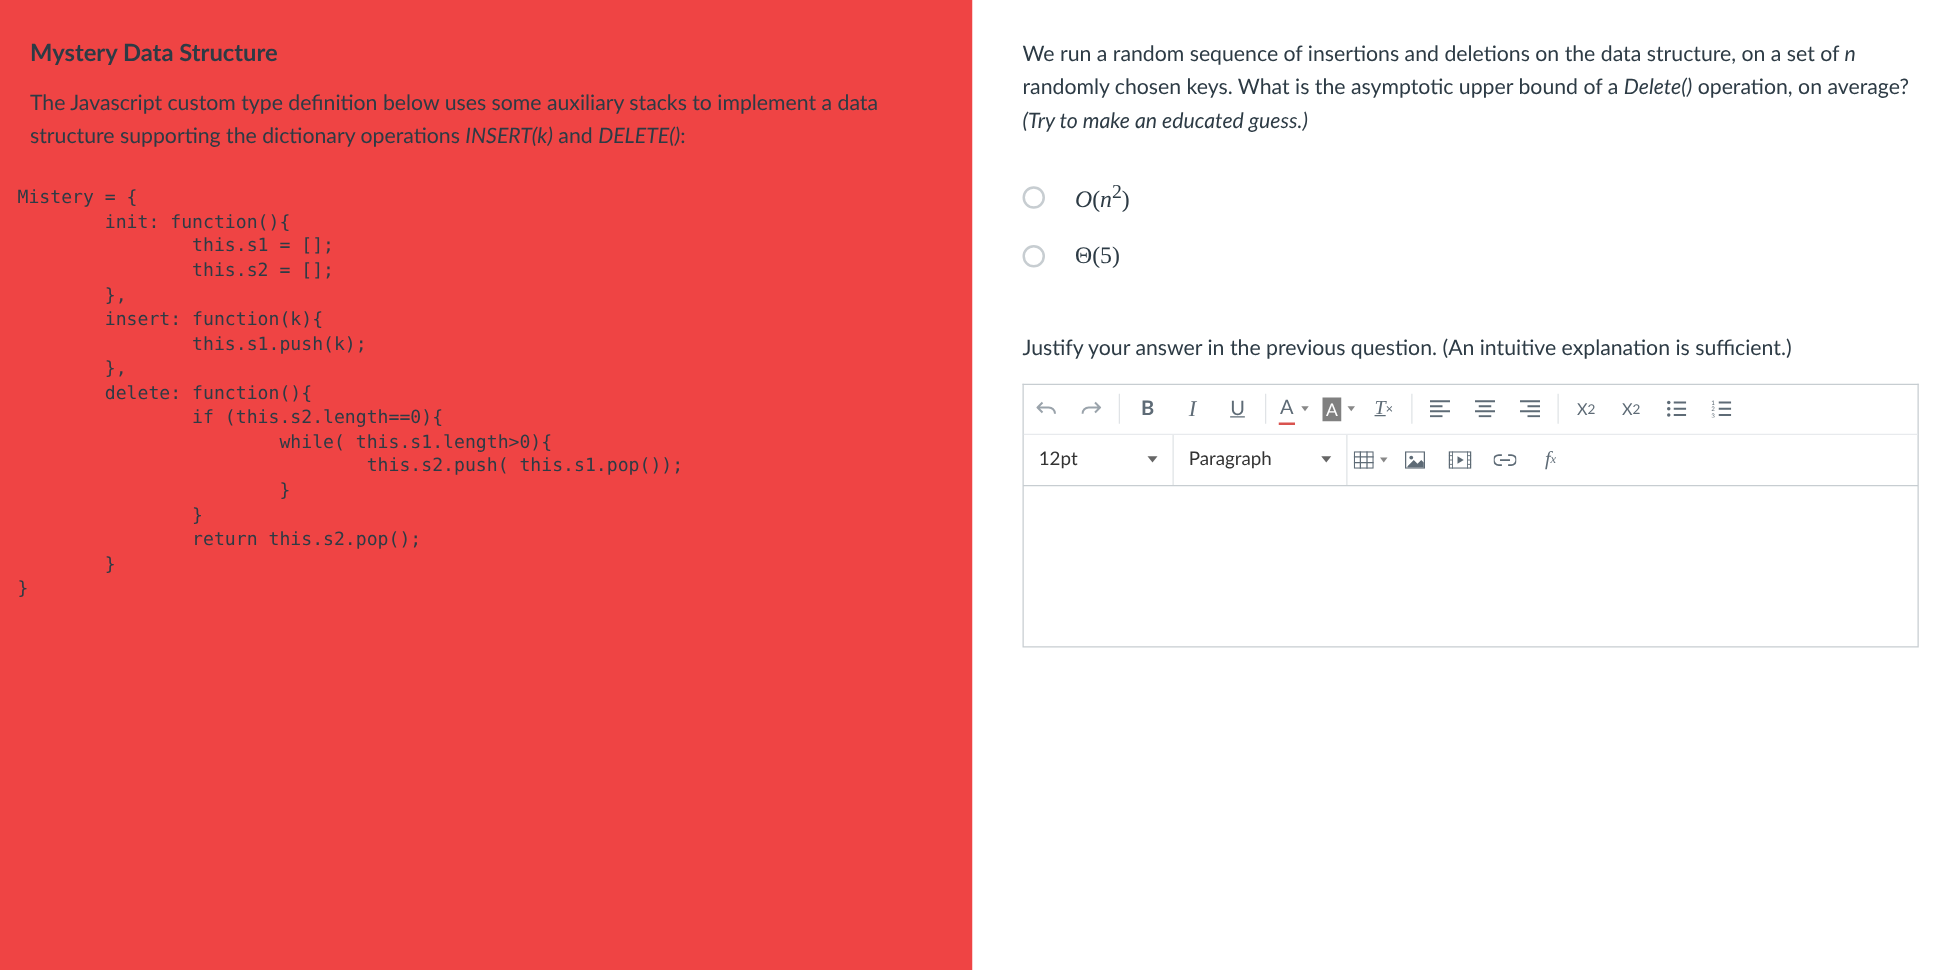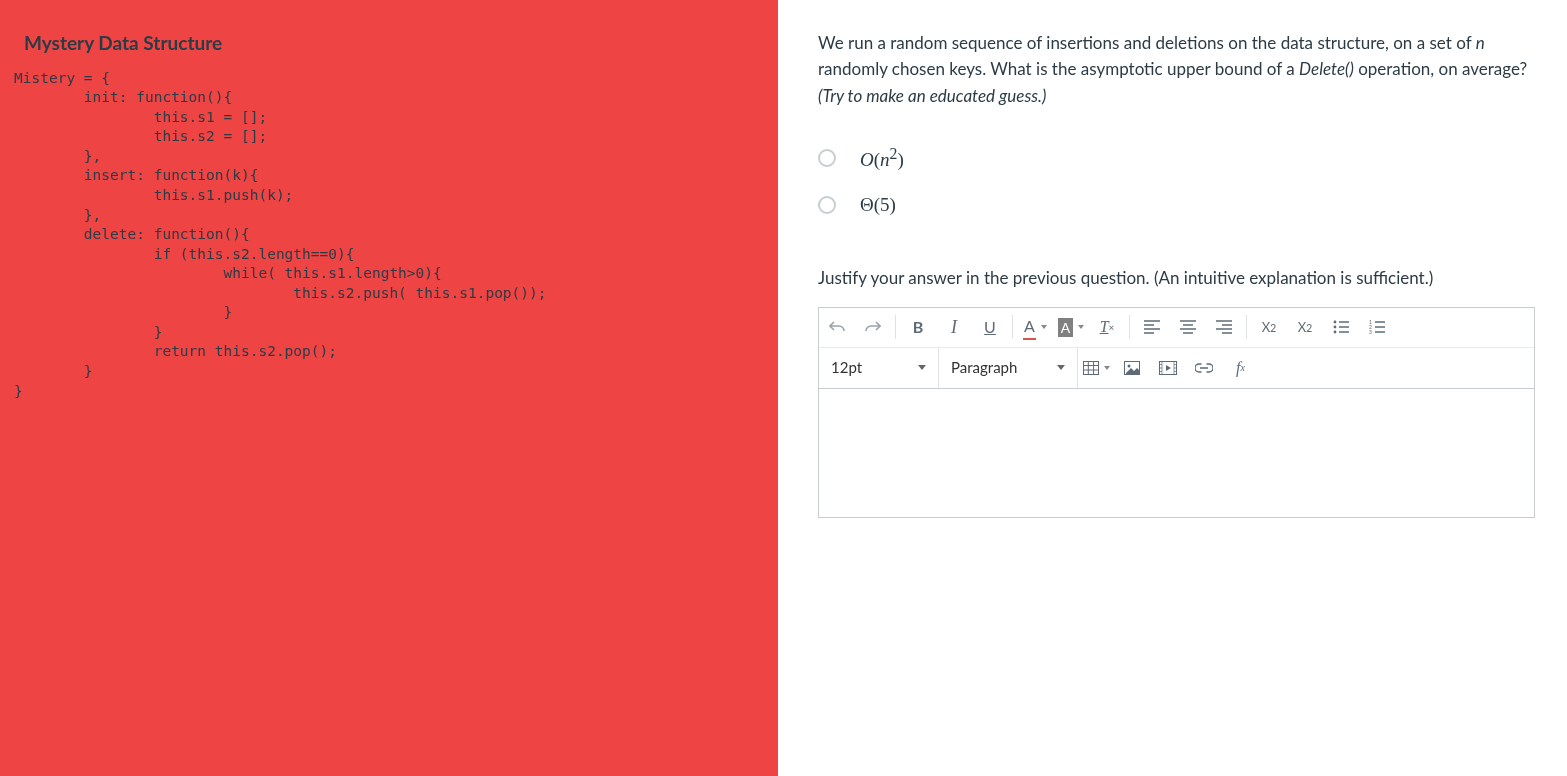--- a/index.html
+++ b/index.html
@@ -3,21 +3,21 @@
 <meta charset="utf-8">
 <style>
   html,body{margin:0;padding:0;font-family:"Lato","Helvetica Neue",Arial,sans-serif;color:#2d3b45;font-size:16px;line-height:1.4}
   *{box-sizing:border-box}
   .page{display:flex;width:1567px;min-height:776px}
   .left{width:778px;background:#ef4444;padding:30px 28px 30px 24px}
   .right{width:789px;background:#fff;padding:30px 32px 10px 40px;display:flex;flex-direction:column;gap:40px}
   .title{font-size:19px;font-weight:700;margin-bottom:12px}
   .intro{font-size:17px;line-height:1.55}
   .intro em{font-style:italic}
-  pre{font-family:"Consolas","Monaco",monospace;font-size:14.5px;line-height:1.35;white-space:pre;margin:12px 0 0 -10px}
+  pre{font-family:"Consolas","Monaco",monospace;font-size:14.5px;line-height:1.35;white-space:pre;margin:28px 0 0 -10px}
   .qtext{font-size:17px;line-height:1.55}
   .qtext em,.qtext .math{font-style:italic}
   .opts{margin-top:28px;display:flex;flex-direction:column;gap:6px}
   .opt{display:flex;align-items:center;gap:24px;padding:6px 0;cursor:pointer}
   .radio{width:18px;height:18px;border:2px solid #c7cdd1;border-radius:50%;flex:none}
   .opt-label{font-size:19px;font-family:"Times New Roman",serif}
   .opt-label i{font-style:italic}
   .ed-wrap{margin-top:16px}
   .toolbar{border:1px solid #c7cdd1;border-bottom:none}
   .tb-row{display:flex;align-items:center;height:40px;border-bottom:1px solid #e8eaed}
@@ -34,20 +34,23 @@
   .drop-caret{width:0;height:0;border-left:3px solid transparent;border-right:3px solid transparent;border-top:4px solid #888;margin-left:2px}
   svg{display:block}
 </style>
 </head>
 <body>
 
 <div class="page">
 
   <div class="left">
     <div class="title">Mystery Data Structure</div>
+    <div class="intro">
+      <span>The Javascript custom type definition below uses some auxiliary stacks to implement a data structure supporting the dictionary operations </span><em>INSERT(k)</em><span> and </span><em>DELETE()</em><span>:</span>
+    </div>
     <pre>Mistery = {
         init: function(){
                 this.s1 = [];
                 this.s2 = [];
         },
         insert: function(k){
                 this.s1.push(k);
         },
         delete: function(){
                 if (this.s2.length==0){

